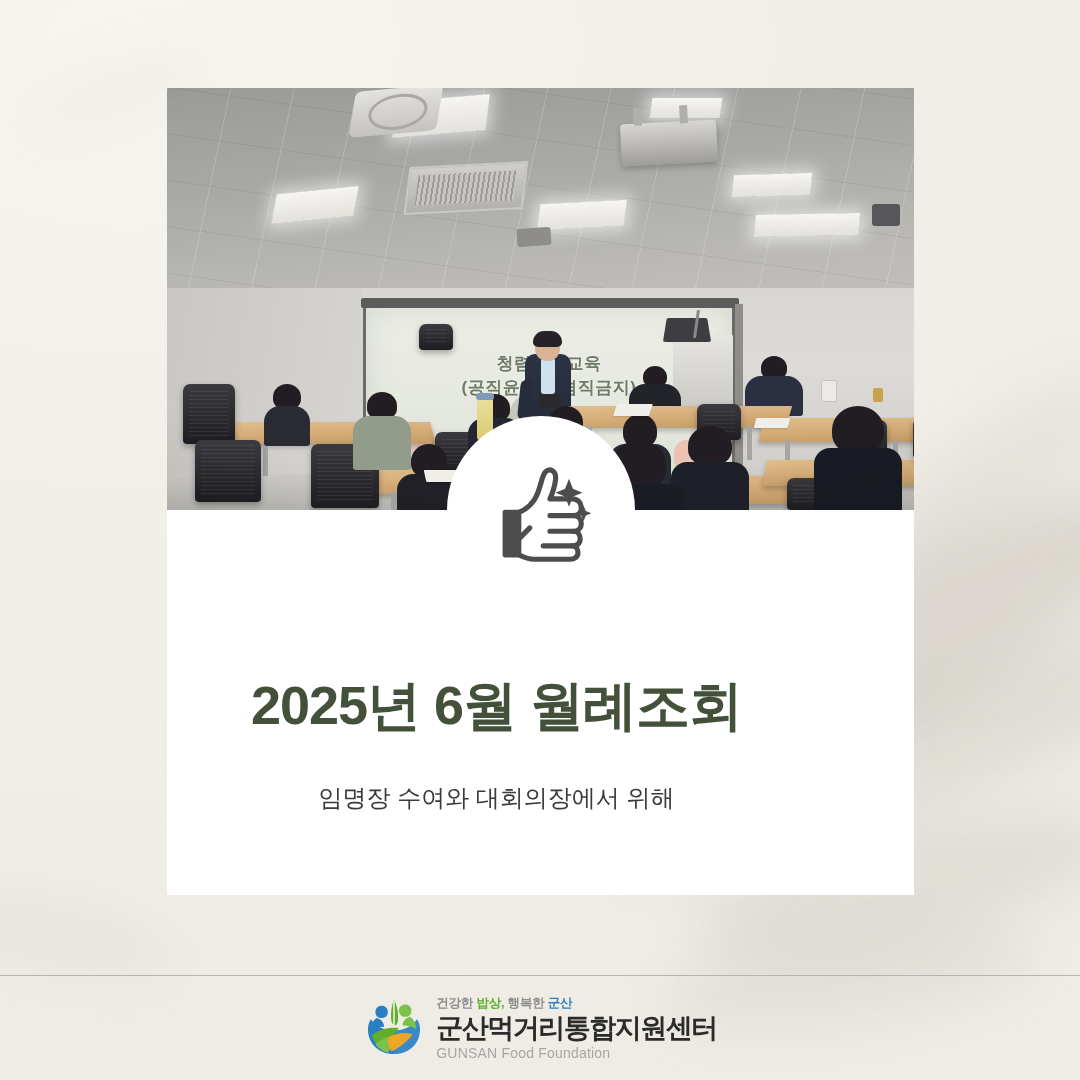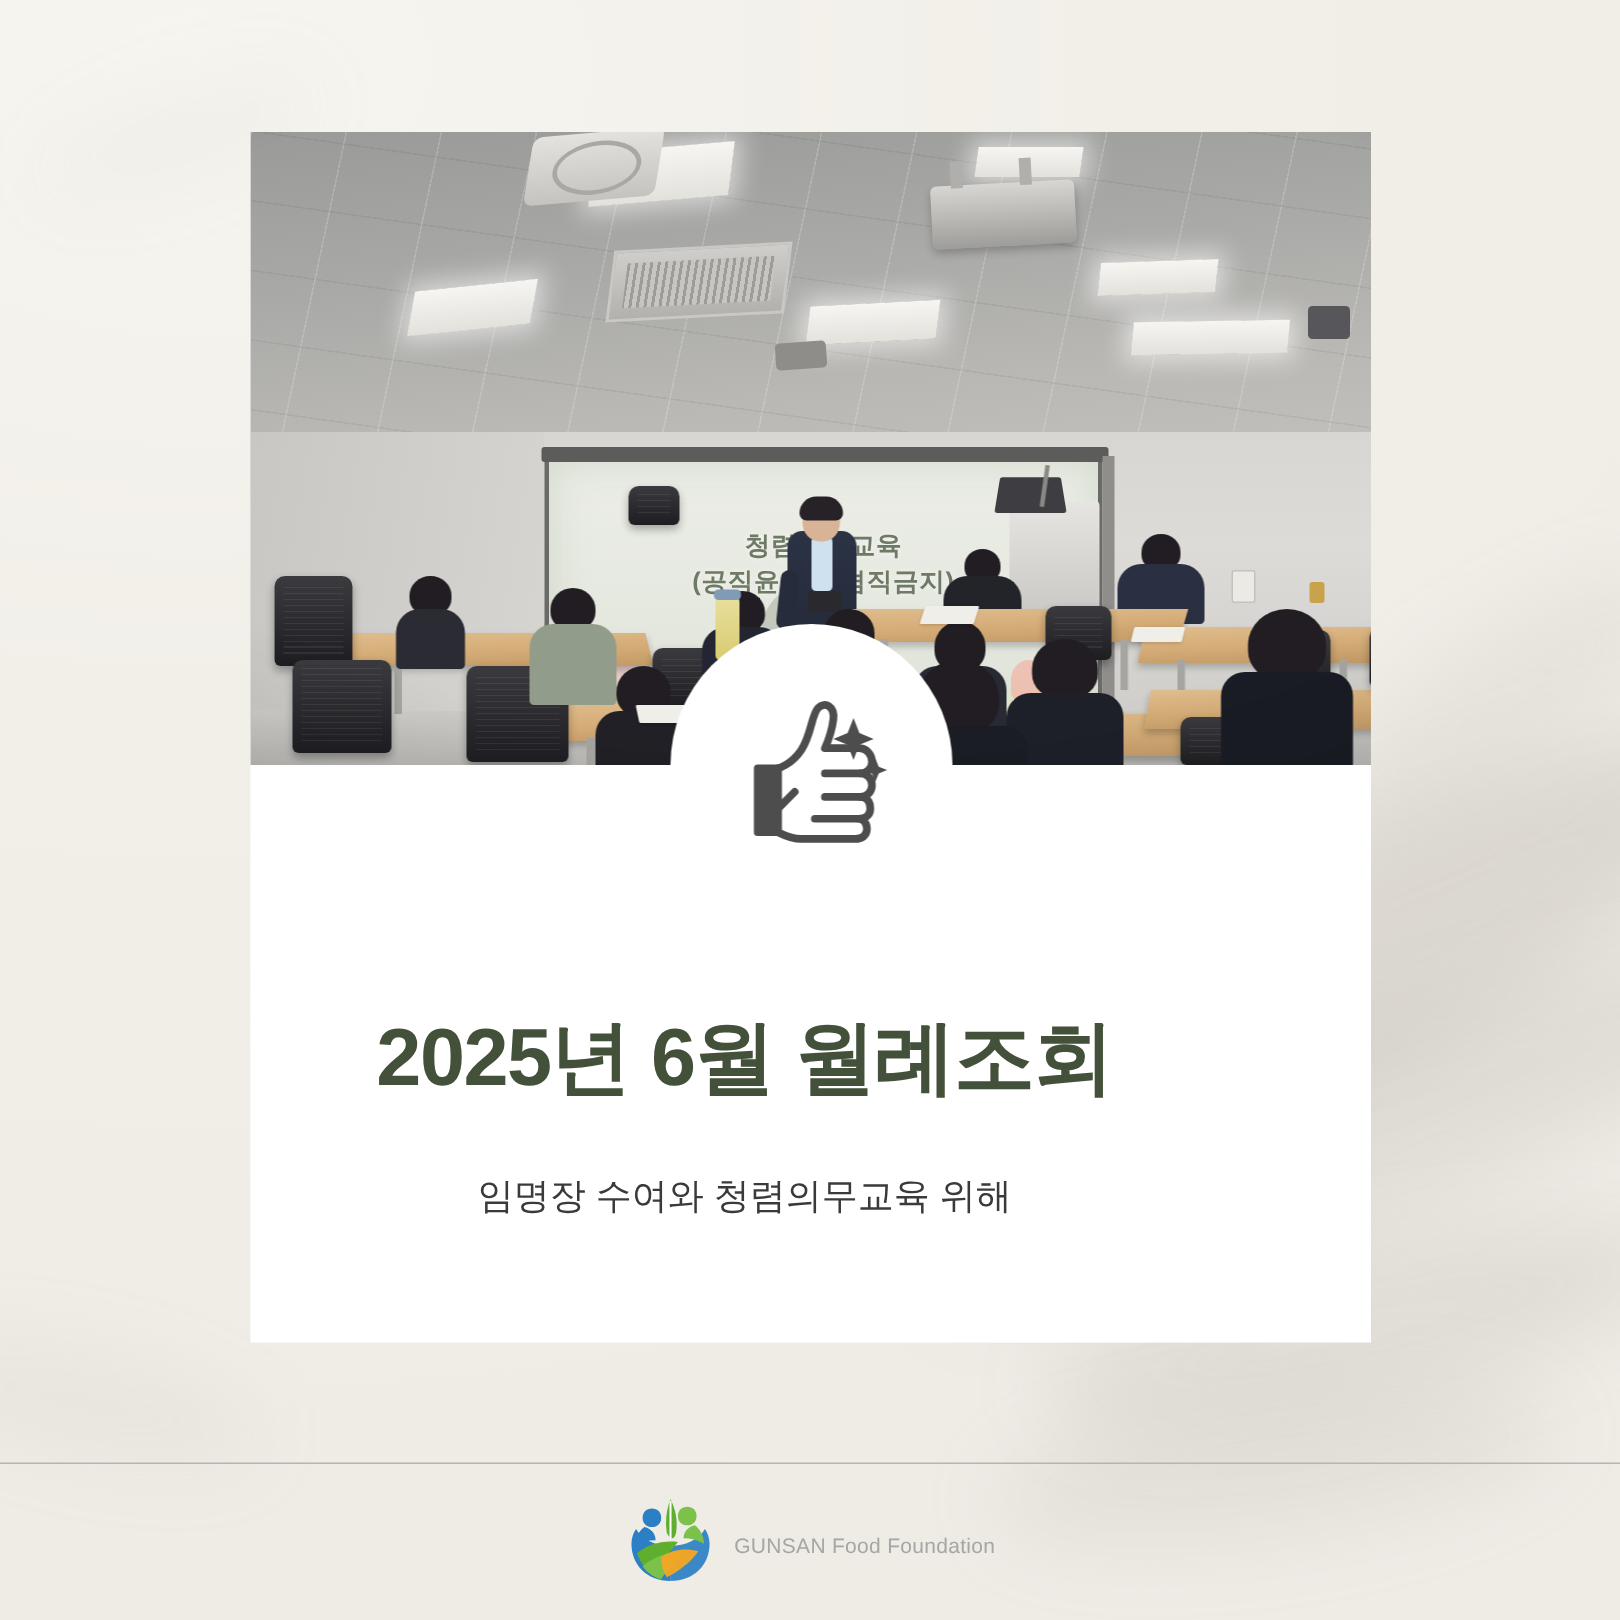--- a/index.html
+++ b/index.html
@@ -472,21 +472,21 @@
       <div class="paper" style="left:258px;top:382px;width:42px;height:12px;transform:skewX(12deg);"></div>
       <div class="paper" style="left:588px;top:330px;width:34px;height:10px;transform:skewX(-14deg);"></div>
 
       <div class="photo-vignette"></div>
     </div>
   </div>
 
   <div id="text-block">
     <h1 id="title">2025년 6월 월례조회</h1>
     <p id="subtitle">
-      <span class="sub-line">임명장 수여와 청렴의무교육 위해</span>
+      <span class="sub-line">임명장 수여와 대회의장에서 위해</span>
     </p>
   </div>
 
   <div id="badge">
     <svg viewBox="0 0 100 100" aria-hidden="true">
       <g fill="none" stroke="#4d4d4d" stroke-width="4.6" stroke-linecap="round" stroke-linejoin="round">
         <path d="M30 52 L30 90 L18 90 L18 52 Z" fill="#4d4d4d" stroke="#4d4d4d"></path>
         <path d="M30 52 C30 52 38 50 44 41 C50 32 50 20 54 16 C58 12 64 15 63 23 C62 31 58 40 58 40 L78 40
                  C83 40 86 44 86 48 C86 52 83 55 79 55
                  C83 55 86 58 86 62 C86 66 83 69 79 69
@@ -515,16 +515,18 @@
       <path d="M40 66 C52 58 66 56 80 60 C72 72 58 82 46 88 C42 82 40 74 40 66 Z" fill="#f5a623" opacity="0.95"></path>
       <path d="M30 14 C24 14 20 18 20 24 C20 30 24 34 30 34 C36 34 40 30 40 24 C40 18 36 14 30 14 Z" fill="#2b7fc4"></path>
       <path d="M22 34 C16 38 12 46 12 54 C18 50 26 48 34 48 C34 42 30 36 22 34 Z" fill="#2b7fc4"></path>
       <path d="M68 12 C62 12 58 16 58 22 C58 28 62 32 68 32 C74 32 78 28 78 22 C78 16 74 12 68 12 Z" fill="#7cc24a"></path>
       <path d="M76 32 C82 36 86 44 86 52 C80 48 72 46 64 46 C64 40 68 34 76 32 Z" fill="#7cc24a"></path>
       <path d="M50 4 C46 14 44 26 46 40 C50 48 54 48 56 40 C58 26 55 14 50 4 Z" fill="#5fae2e"></path>
       <path d="M50 6 L50 46" stroke="#ffffff" stroke-width="2.2" fill="none"></path>
     </svg>
 
     <div id="logo-text">
+      <div id="logo-tagline"><span>건강한 </span><span class="green">밥상,</span><span> 행복한 </span><span class="blue">군산</span></div>
+      <div id="logo-name">군산먹거리통합지원센터</div>
       <div id="logo-en">GUNSAN Food Foundation</div>
     </div>
   </div>
 </div>
 
 </body></html>

